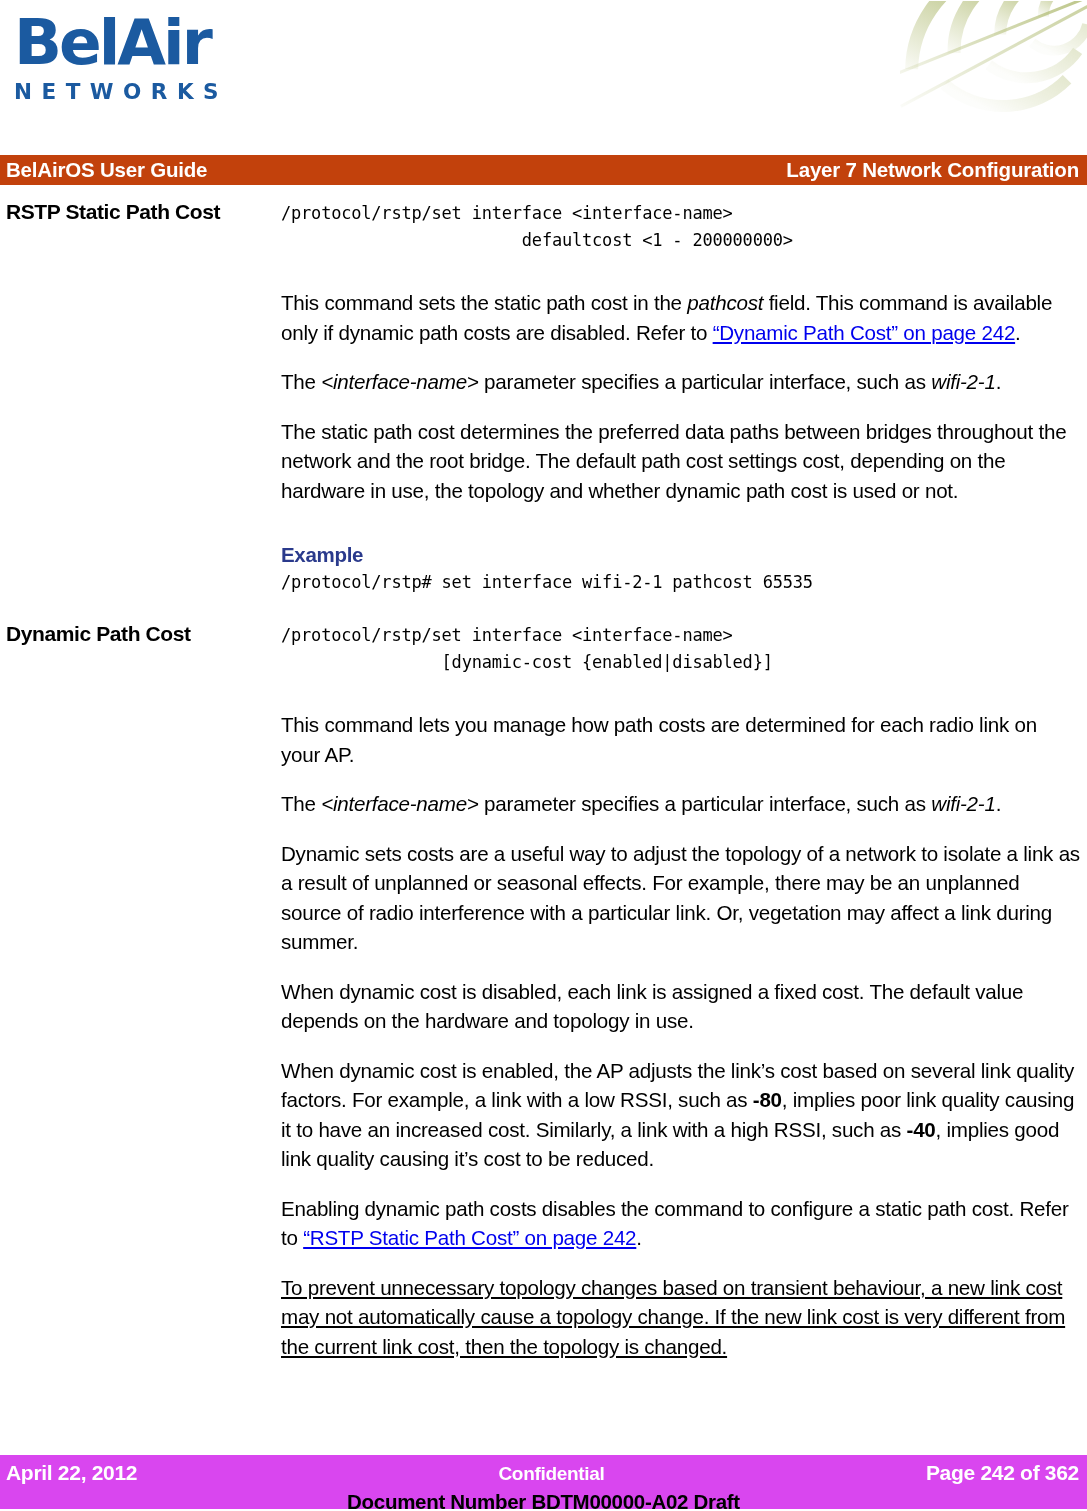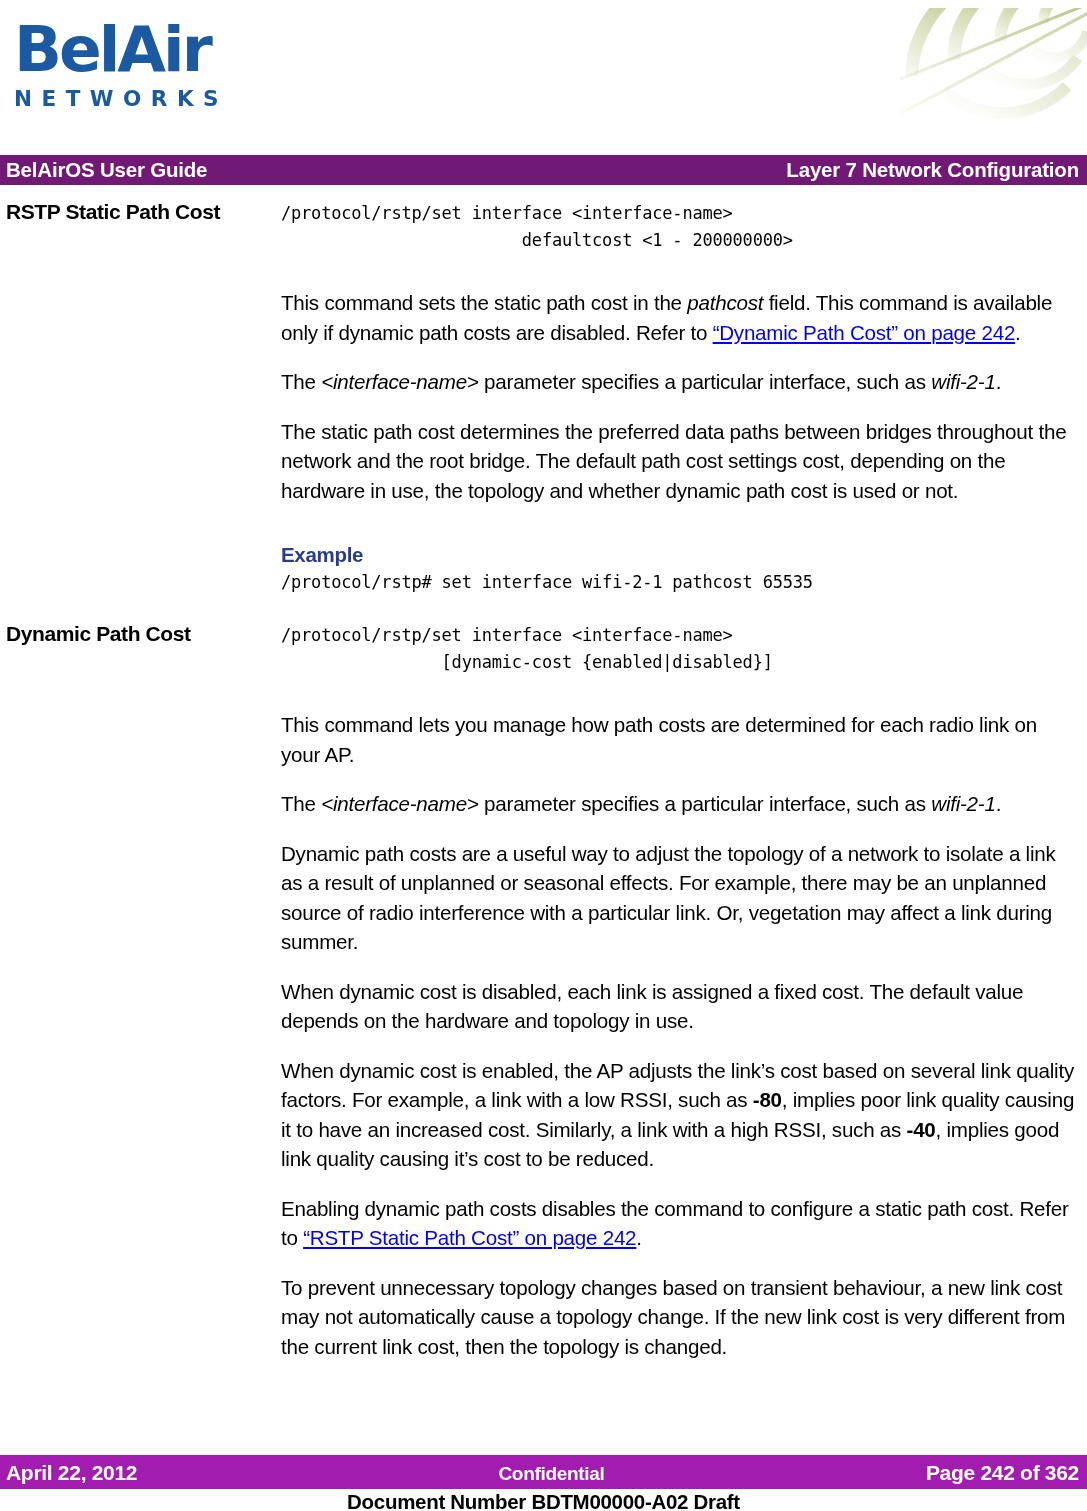--- a/index.html
+++ b/index.html
@@ -12,21 +12,21 @@
     height: 1511px;
     position: relative;
     font-family: "Liberation Sans", sans-serif;
     color: #000000;
     overflow: hidden;
   }
 
   
   .top-band {
     position: absolute;
-    left: 0; top: 8px;
+    left: 0; top: 1px;
     width: 1087px;
     height: 155px;
     border-radius: 29px;
   }
   .logo {
     position: absolute;
     left: 14px;
     top: 12px;
     width: 210px;
   }
@@ -57,21 +57,21 @@
     overflow: hidden;
   }
 
   
   .header-bar {
     position: absolute;
     left: 0;
     top: 155px;
     width: 1087px;
     height: 30px;
-    background: #701a75;
+    background: #c2410c;
   }
   .header-left {
     position: absolute;
     left: 6px;
     top: 3px;
     font-size: 20.5px;
     font-weight: bold;
     color: #ffffff;
     letter-spacing: -0.2px;
     white-space: nowrap;
@@ -123,21 +123,21 @@
     letter-spacing: -0.2px;
   }
 
   p.para {
     font-size: 20.6px;
     line-height: 29.5px;
     margin: 0 0 20px 0;
     letter-spacing: -0.25px;
     color: #000000;
   }
-  p.para:last-child { margin-bottom: 0; }
+  p.para:last-child { margin-bottom: 0; text-decoration: underline; }
 
   .ital { font-style: italic; }
   .bold { font-weight: bold; }
 
   a.xref, .xref {
     color: #0000EE;
     text-decoration: underline;
   }
 
   h4.example-head {
@@ -151,22 +151,22 @@
   .spacer-sm { height: 18px; }
   .spacer-md { height: 26px; }
   .spacer-lg { height: 34px; }
 
   
   .footer-bar {
     position: absolute;
     left: 0;
     top: 1455px;
     width: 1087px;
-    height: 34px;
-    background: #a21caf;
+    height: 54px;
+    background: #d946ef;
   }
   .footer-left {
     position: absolute;
     left: 6px;
     top: 6px;
     font-size: 21px;
     font-weight: bold;
     color: #ffffff;
     letter-spacing: -0.3px;
   }
@@ -283,21 +283,21 @@
 
       <pre class="code">/protocol/rstp/set interface &lt;interface-name&gt;
                 [dynamic-cost {enabled|disabled}]</pre>
 
       <div class="spacer-lg"></div>
 
       <p class="para">This command lets you manage how path costs are determined for each radio link on your AP.</p>
 
       <p class="para"><span>The  </span><span class="ital">&lt;interface-name&gt;</span><span> parameter specifies a particular interface, such as </span><span class="ital">wifi-2-1</span><span>.</span></p>
 
-      <p class="para">Dynamic path costs are a useful way to adjust the topology of a network to isolate a link as a result of unplanned or seasonal effects. For example, there may be an unplanned source of radio interference with a particular link. Or, vegetation may affect a link during summer.</p>
+      <p class="para">Dynamic sets costs are a useful way to adjust the topology of a network to isolate a link as a result of unplanned or seasonal effects. For example, there may be an unplanned source of radio interference with a particular link. Or, vegetation may affect a link during summer.</p>
 
       <p class="para">When dynamic cost is disabled, each link is assigned a fixed cost. The default value depends on the hardware and topology in use.</p>
 
       <p class="para"><span>When dynamic cost is enabled, the AP adjusts the link’s cost based on several link quality factors. For example, a link with a low RSSI, such as </span><span class="bold">-80</span><span>, implies poor link quality causing it to have an increased cost. Similarly, a link with a high RSSI, such as </span><span class="bold">-40</span><span>, implies good link quality causing it’s cost to be reduced.</span></p>
 
       <p class="para"><span>Enabling dynamic path costs disables the command to configure a static path cost. Refer to </span><a class="xref" href="#">“RSTP Static Path Cost” on page 242</a><span>.</span></p>
 
       <p class="para">To prevent unnecessary topology changes based on transient behaviour, a new link cost may not automatically cause a topology change. If the new link cost is very different from the current link cost, then the topology is changed.</p>
     </div>
   </div>

